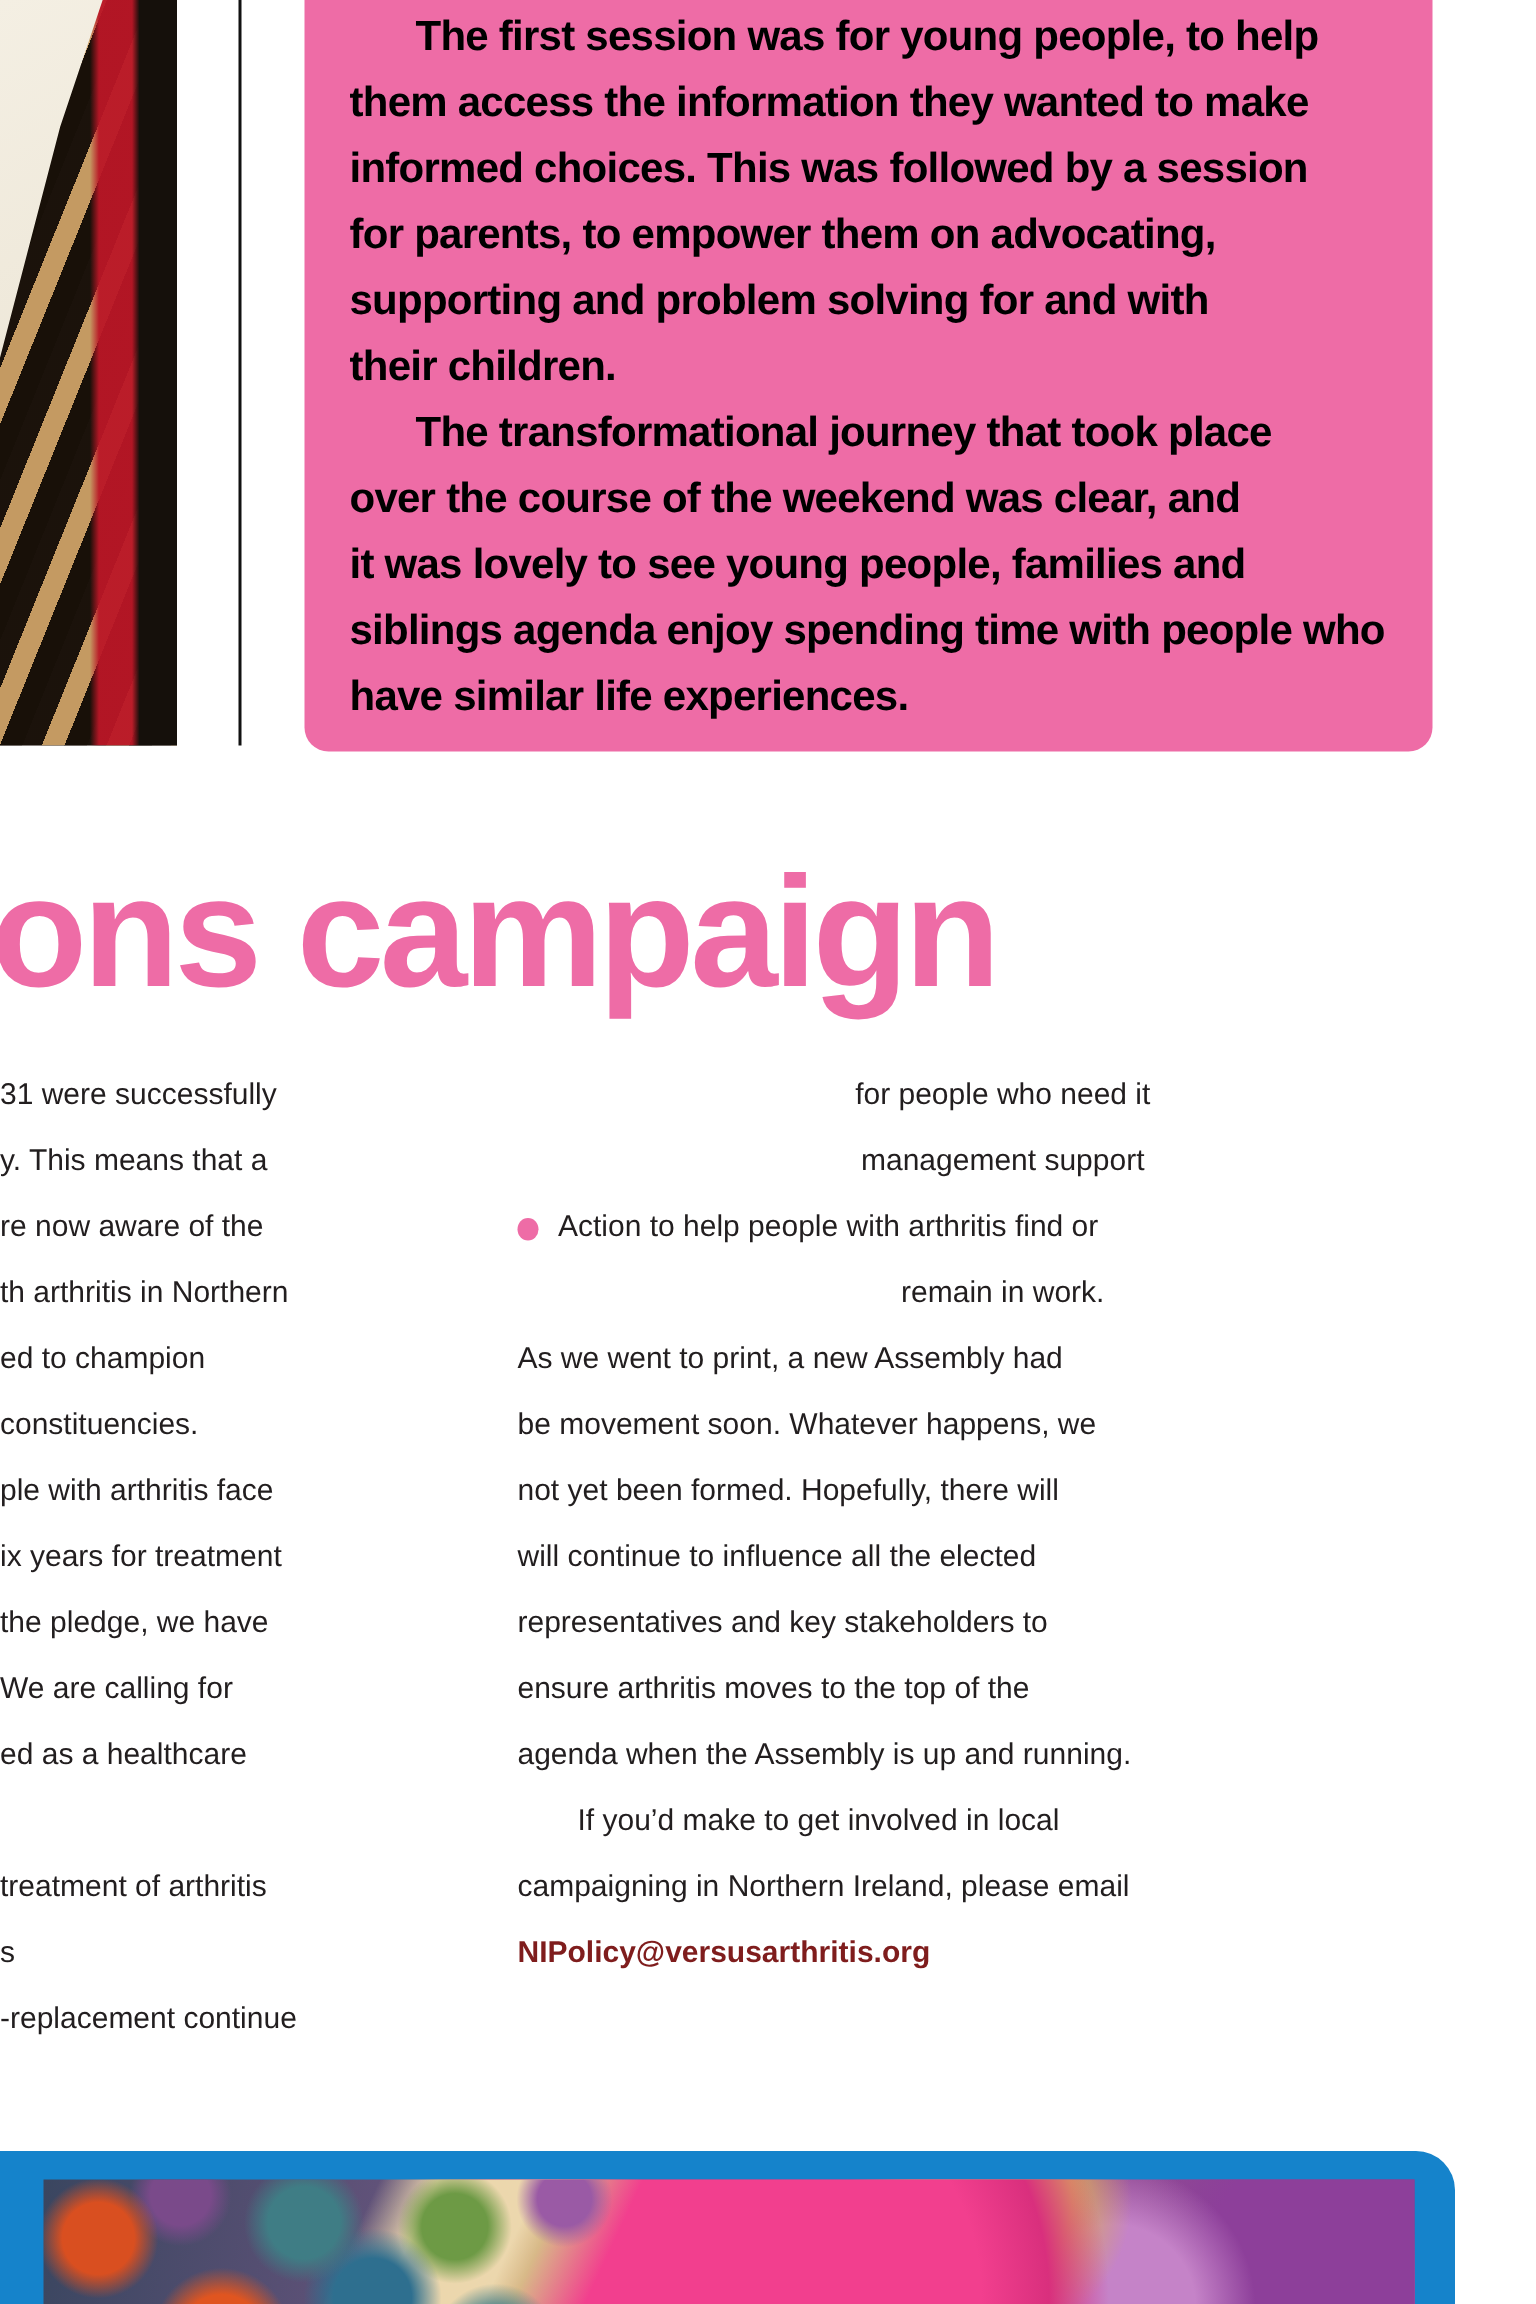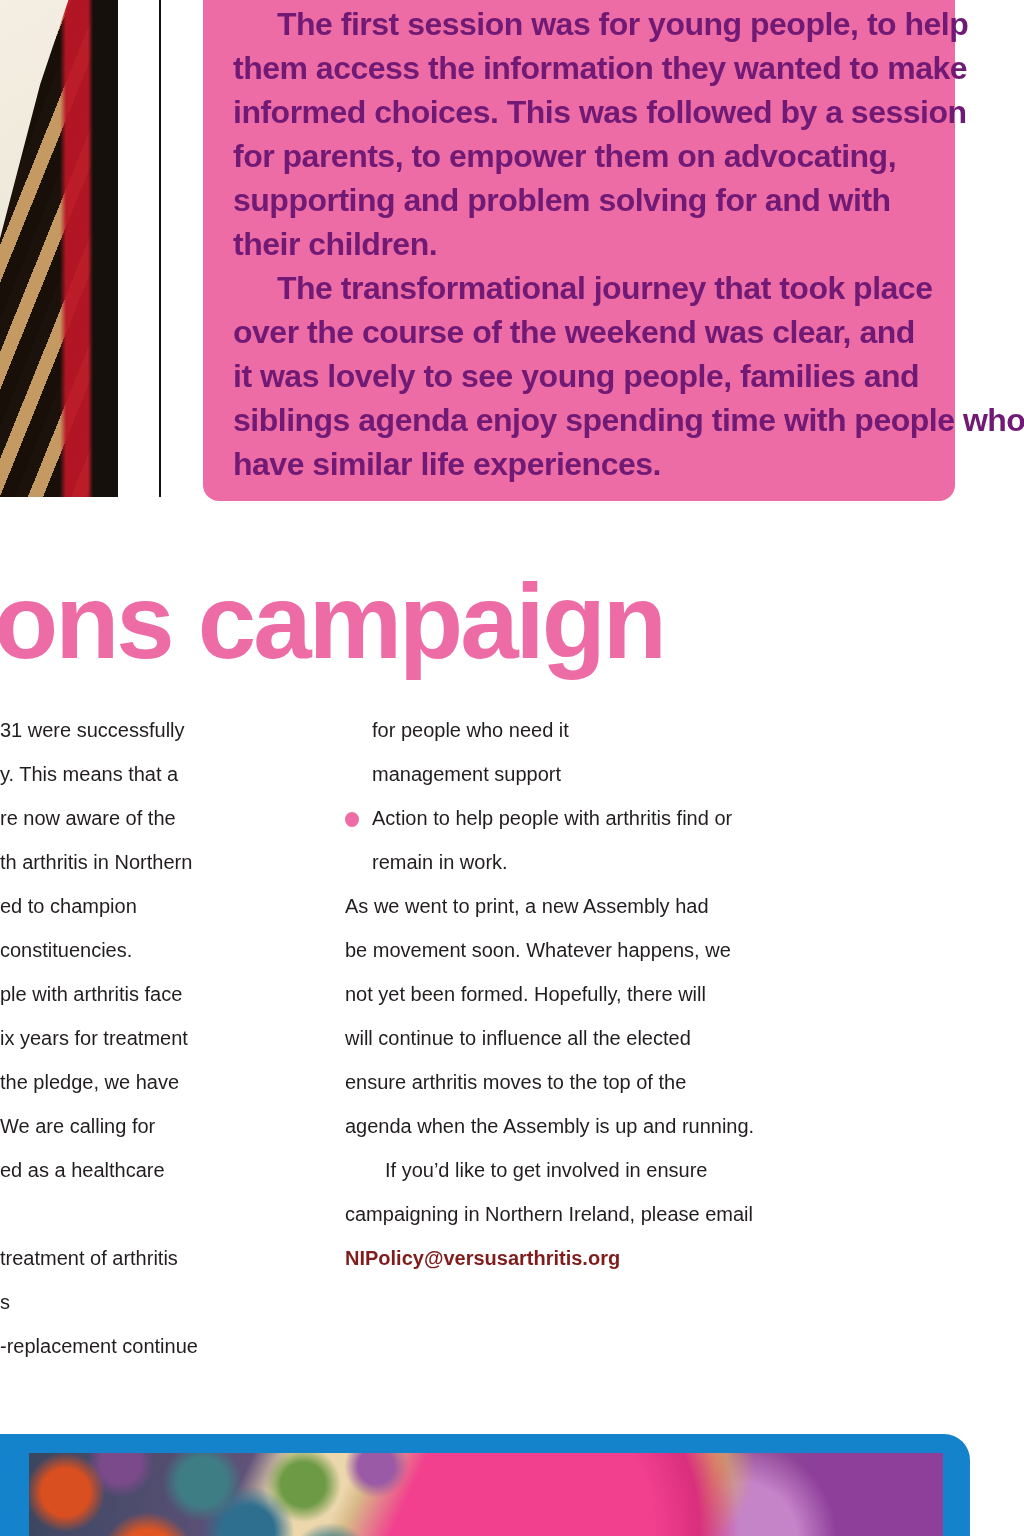--- a/index.html
+++ b/index.html
@@ -33,38 +33,38 @@
     background:#111111;
   }
 
   
   .callout{
     position:absolute;left:203px;top:-22px;width:752px;height:523px;
     background:#ee6ca6;border-radius:16px;
     box-sizing:border-box;padding:24px 28px 0 30px;
   }
   .callout-line{
-    color:#701a75;font-weight:bold;font-size:32px;line-height:44px;
+    color:#000000;font-weight:bold;font-size:28px;line-height:44px;
     letter-spacing:-0.5px;white-space:nowrap;
   }
   .callout-line.indent{padding-left:44px;}
 
   
   .headline{
     position:absolute;left:-6px;top:552px;
     color:#ee6ca6;font-size:105px;font-weight:800;letter-spacing:-3px;
     line-height:140px;white-space:nowrap;
   }
 
   
   .col{position:absolute;top:708px;font-size:20px;line-height:44px;}
   .col-left{left:0;width:300px;}
   .col-right{left:345px;width:620px;}
   .body-line{white-space:nowrap;height:44px;position:relative;}
-  .body-line.hang{padding-left:27px;}
+  .body-line.hang{padding-left:27px;text-align:center;}
   .body-line.bullet{padding-left:27px;}
   .body-line.first-indent{padding-left:40px;}
   .dot{
     position:absolute;left:0;top:16px;width:14px;height:15px;
     border-radius:50%;background:#ee6ca6;display:inline-block;
   }
   .email{color:#7f1d1d;font-weight:bold;text-decoration:none;cursor:pointer;}
 
   
   .yarn-panel{
@@ -137,22 +137,23 @@
 
 <div class="col col-right">
     <div class="body-line hang">for people who need it</div>
     <div class="body-line hang">management support</div>
     <div class="body-line bullet"><span class="dot"></span>Action to help people with arthritis find or</div>
     <div class="body-line hang">remain in work.</div>
     <div class="body-line">As we went to print, a new Assembly had</div>
     <div class="body-line">be movement soon. Whatever happens, we</div>
     <div class="body-line">not yet been formed. Hopefully, there will</div>
     <div class="body-line">will continue to influence all the elected</div>
+    <div class="body-line">representatives and key stakeholders to</div>
     <div class="body-line">ensure arthritis moves to the top of the</div>
     <div class="body-line">agenda when the Assembly is up and running.</div>
-    <div class="body-line first-indent">If you’d like to get involved in ensure</div>
+    <div class="body-line first-indent">If you’d make to get involved in local</div>
     <div class="body-line">campaigning in Northern Ireland, please email</div>
     <div class="body-line"><span class="email">NIPolicy@versusarthritis.org</span></div>
   </div>
 
 <div class="yarn-panel">
   <div class="yarn-photo"></div>
 </div>
 
 </body></html>

